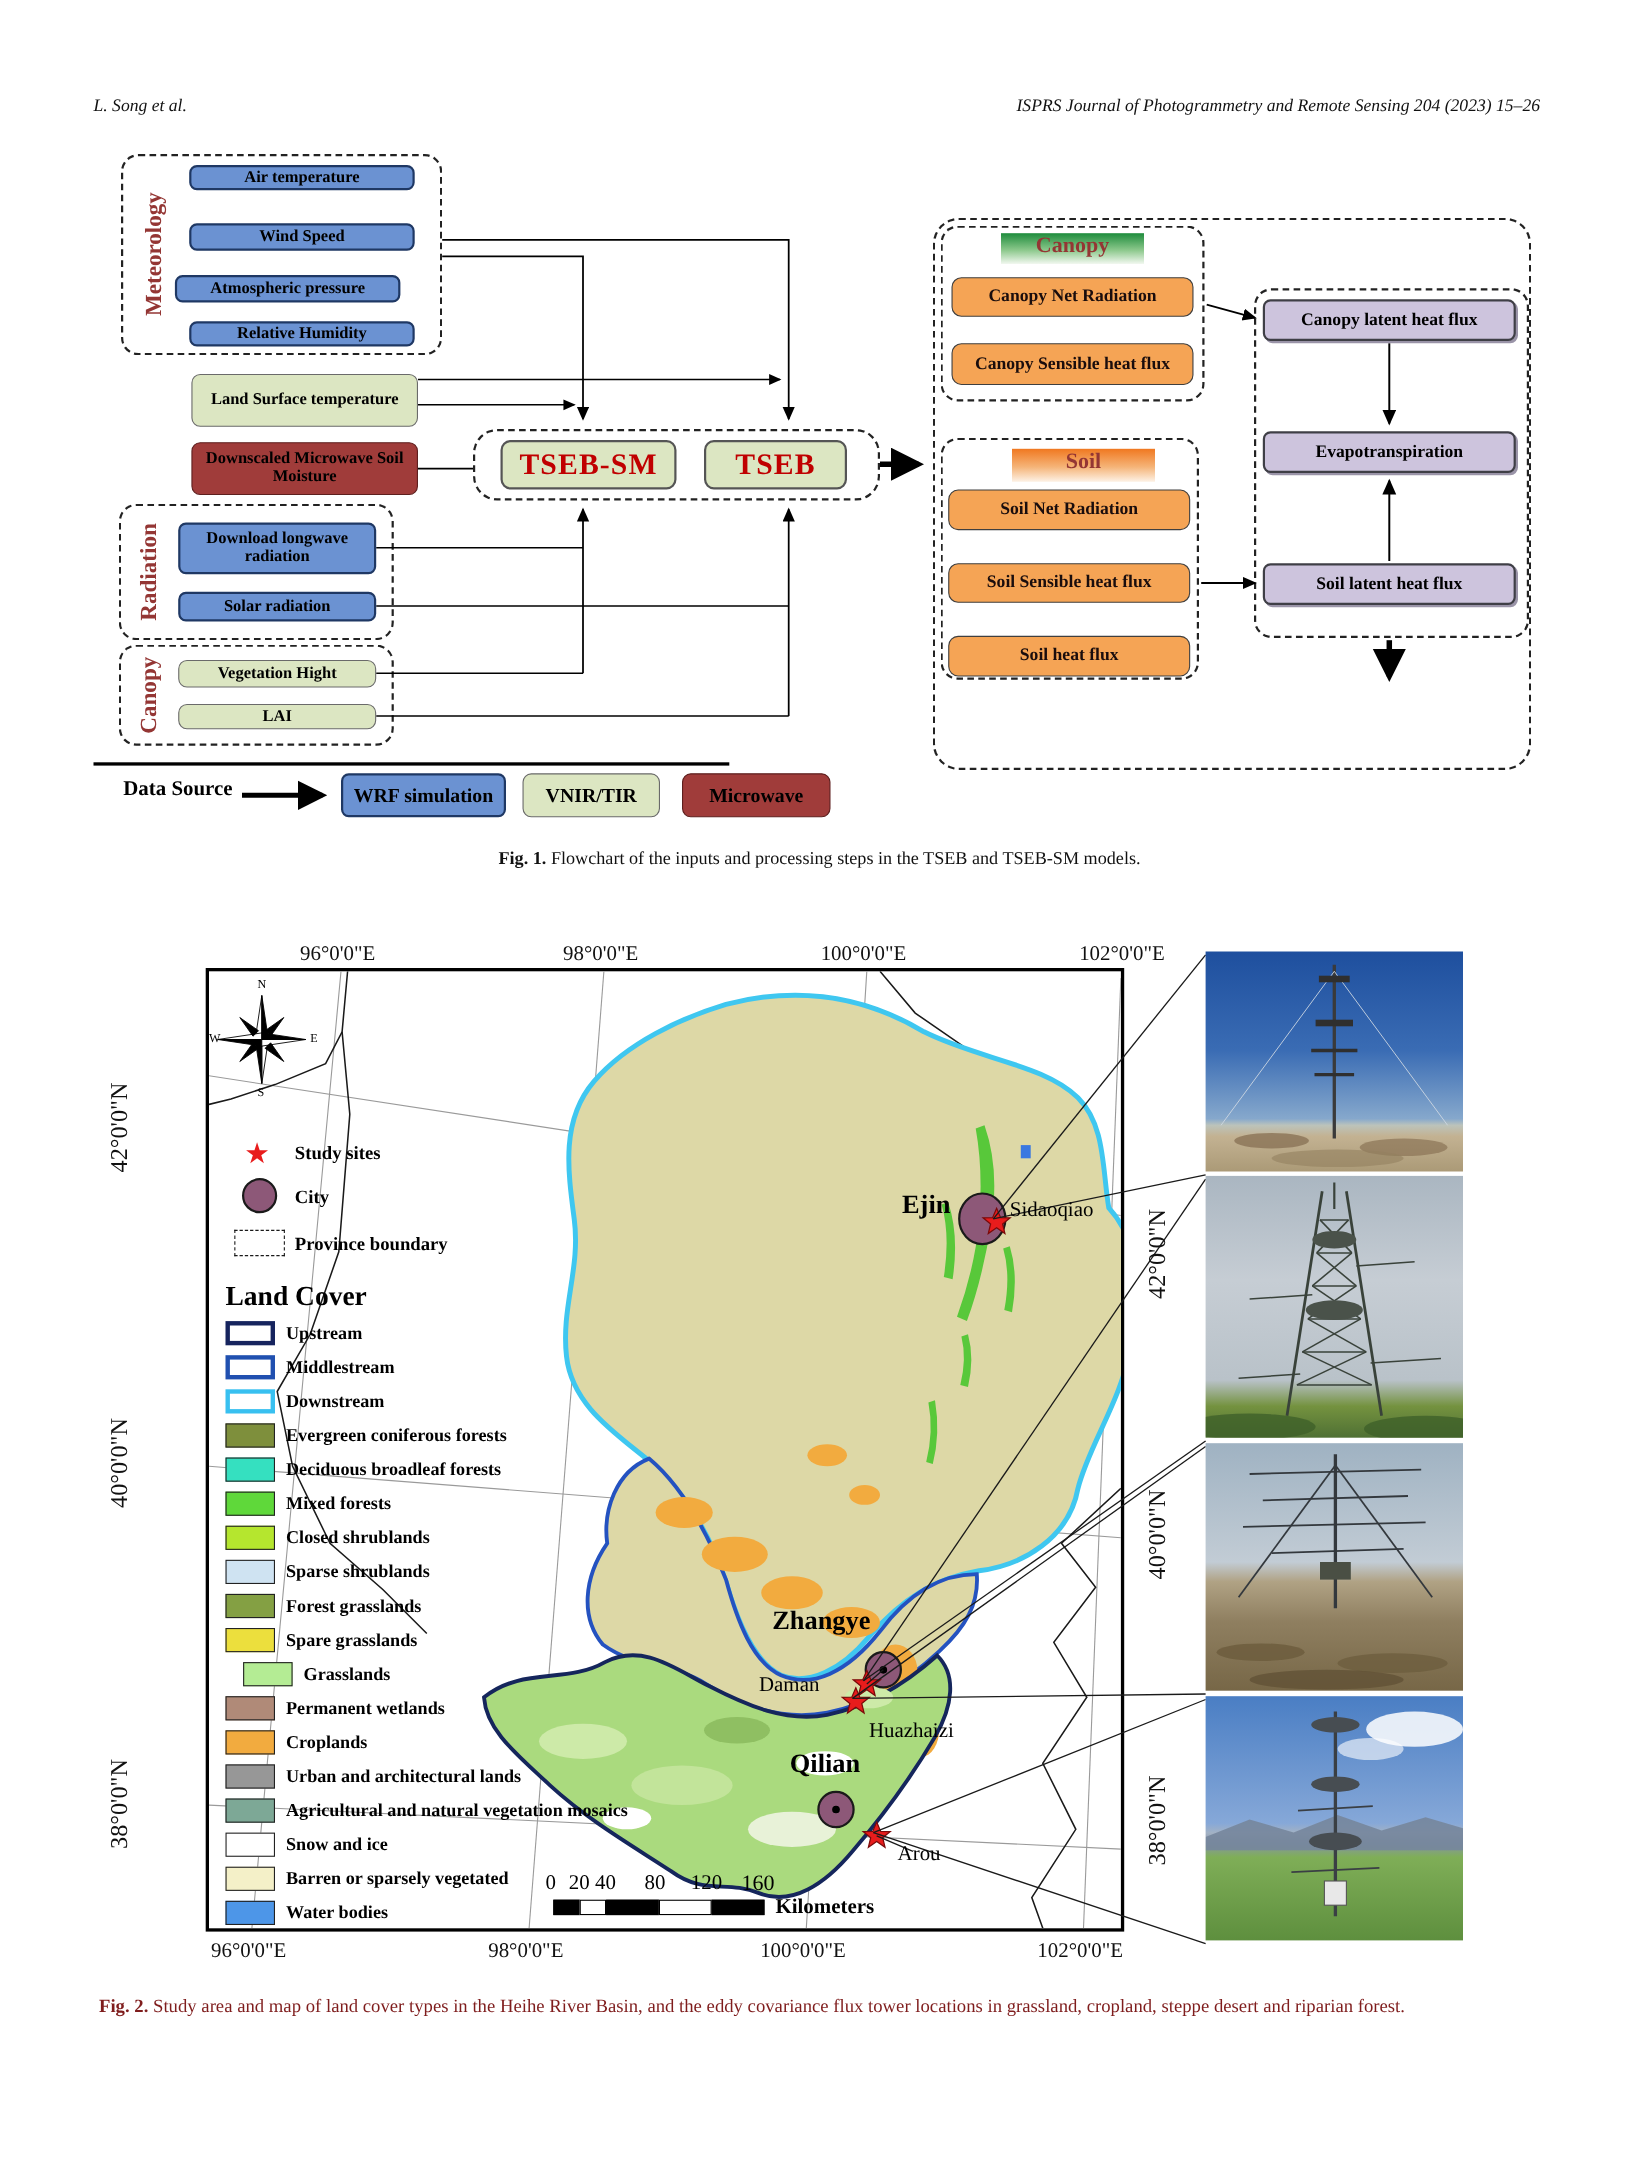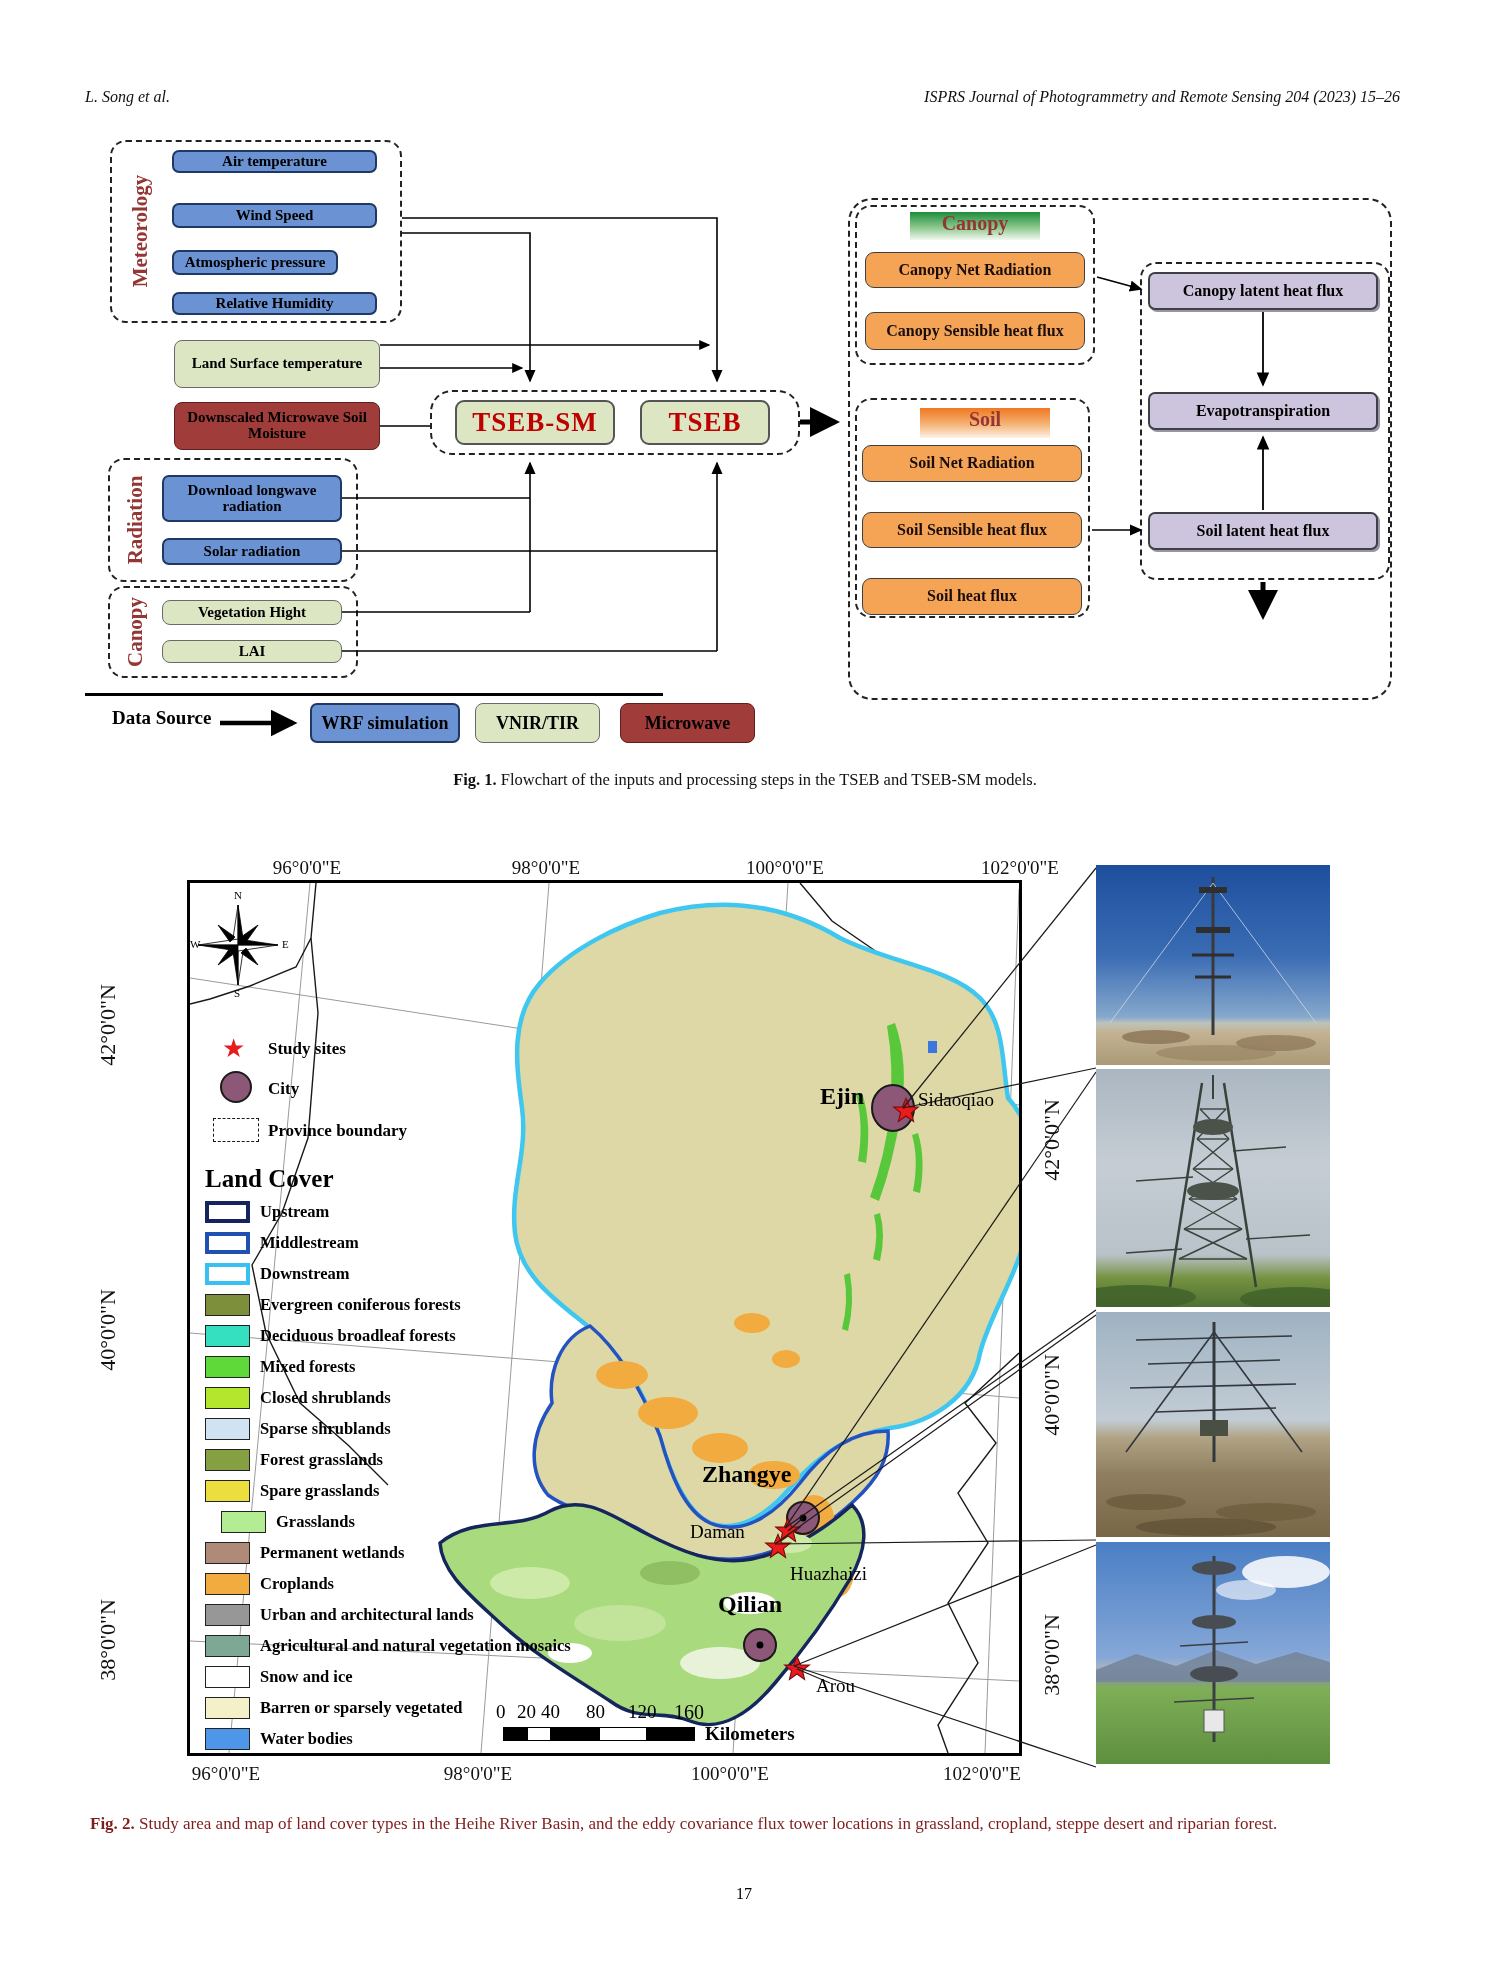--- a/index.html
+++ b/index.html
@@ -102,21 +102,21 @@
 
       <path d="M1178,467 V500" fill="none" stroke="#000" stroke-width="5" marker-end="url(#ahb)"></path>
 
       <path d="M135,608 H208" fill="none" stroke="#000" stroke-width="4.5" marker-end="url(#ahb)"></path>
     </svg>
 
     <div class="grp" style="left:25px; top:25px; width:292px; height:183px;"></div>
     <div class="grp-label rot" style="left:55px; top:116px; position:absolute;">Meteorology</div>
     <div class="fbox blue" style="left:87px; top:35px; width:205px; height:23px;">Air temperature</div>
     <div class="fbox blue" style="left:87px; top:88px; width:205px; height:25px;">Wind Speed</div>
-    <div class="fbox blue" style="left:87px; top:135px; width:166px; height:25px;">Atmospheric pressure</div>
+    <div class="fbox blue" style="left:74px; top:135px; width:205px; height:25px;">Atmospheric pressure</div>
     <div class="fbox blue" style="left:87px; top:177px; width:205px; height:23px;">Relative Humidity</div>
 
     <div class="fbox glight" style="left:89px; top:225px; width:206px; height:48px; padding:0 14px;">Land Surface temperature</div>
     <div class="fbox reddk" style="left:89px; top:287px; width:206px; height:48px; padding:0 10px;">Downscaled Microwave Soil Moisture</div>
 
     <div class="grp" style="left:23px; top:343px; width:250px; height:124px;"></div>
     <div class="grp-label rot" style="left:50px; top:405px; position:absolute;">Radiation</div>
     <div class="fbox blue" style="left:77px; top:360px; width:180px; height:47px; padding:0 12px;">Download longwave radiation</div>
     <div class="fbox blue" style="left:77px; top:423px; width:180px; height:27px;">Solar radiation</div>
 
@@ -488,14 +488,13 @@
       </div>
     </div>
   </div>
 
   <div class="fig2cap">
     <b>Fig. 2.</b>
     <span> </span>
     <span>Study area and map of land cover types in the Heihe River Basin, and the eddy covariance flux tower locations in grassland, cropland, steppe desert and riparian forest.</span>
   </div>
 
-  <div class="pageno">17</div>
 </div>
 
 </body></html>

